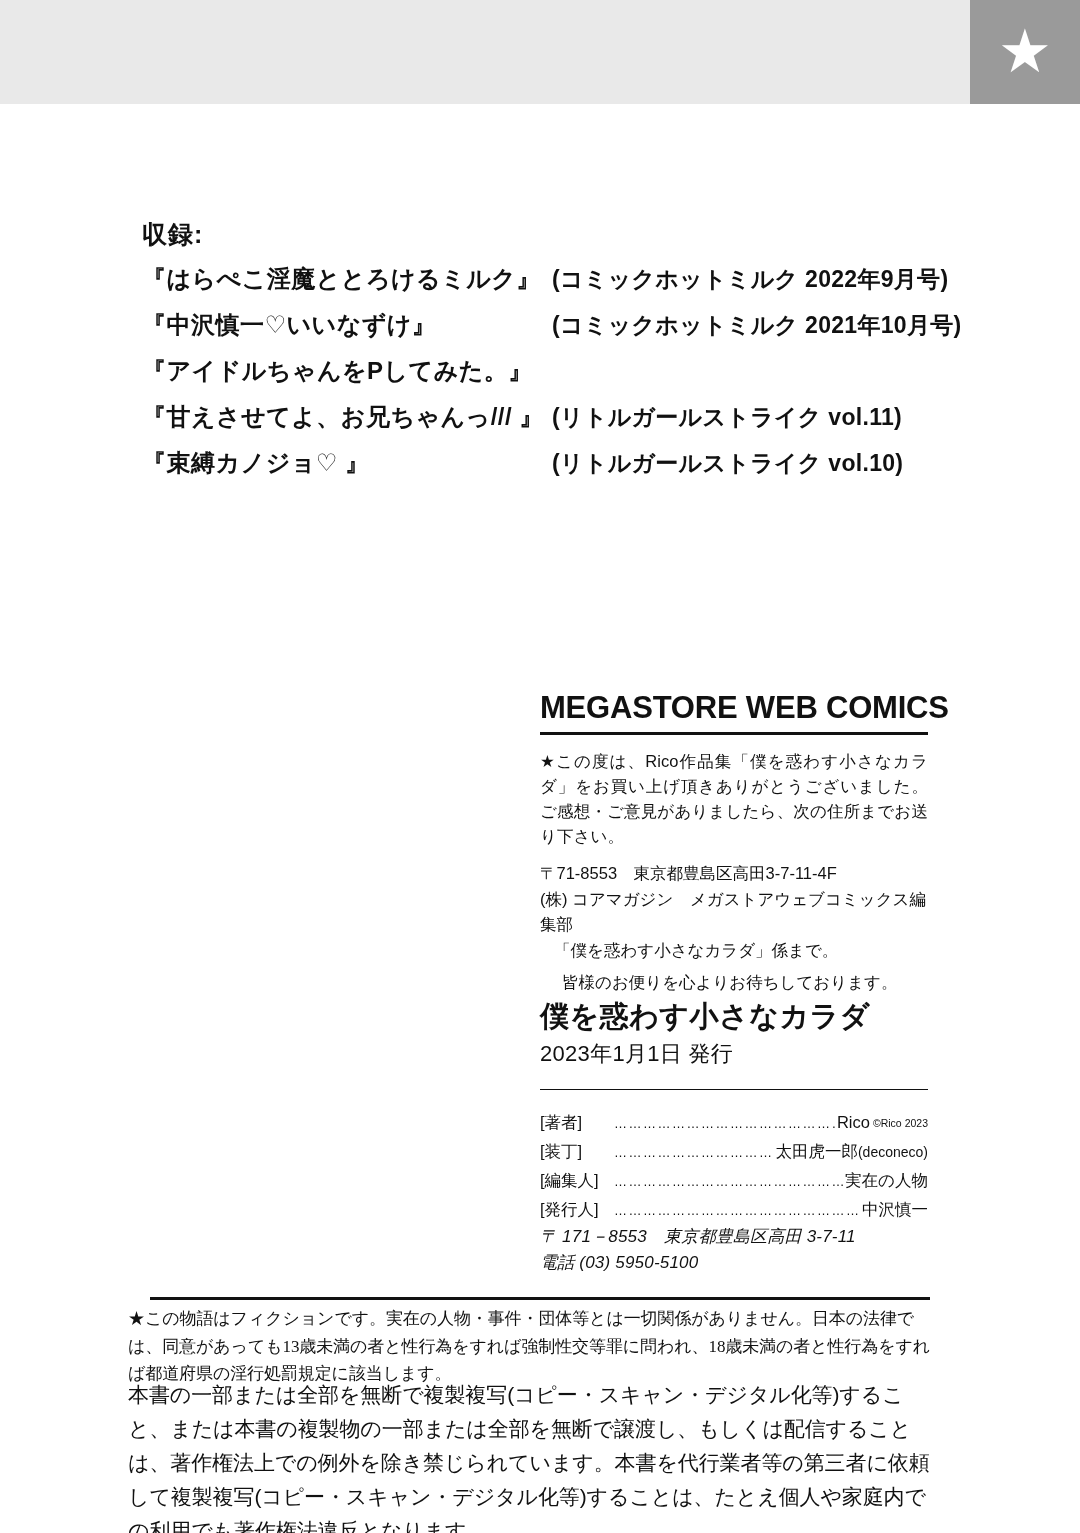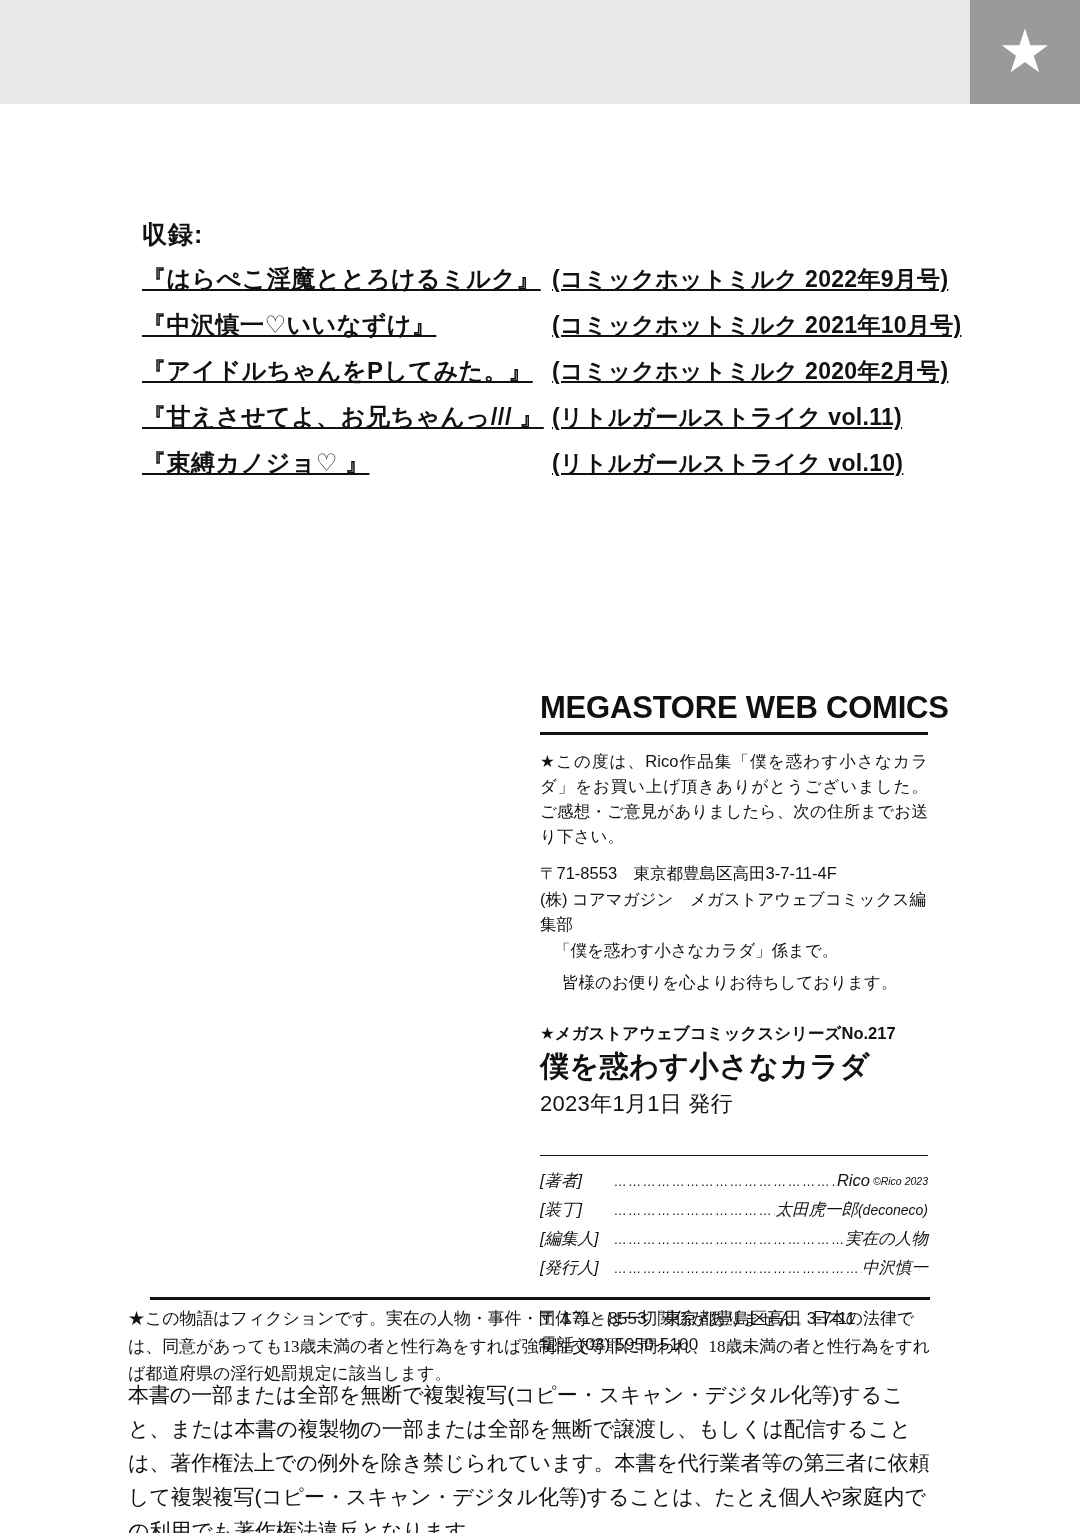--- a/index.html
+++ b/index.html
@@ -60,21 +60,20 @@
   .contents-title {
     font-size: 25px;
     font-weight: bold;
     letter-spacing: 1px;
     margin-bottom: 12px;
   }
   .contents-row {
     display: flex;
     align-items: baseline;
     margin-bottom: 14px;
-    text-decoration: underline;
   }
   .contents-row .work {
     width: 410px;
     font-size: 24px;
     font-weight: bold;
     letter-spacing: 0.5px;
     white-space: nowrap;
   }
   .contents-row .src {
     font-size: 23px;
@@ -131,24 +130,23 @@
     letter-spacing: 0.5px;
     margin-top: 2px;
   }
   .pub-date {
     font-size: 22px;
     margin-top: 2px;
     letter-spacing: 0.3px;
   }
 
   .staff {
-    margin-top: 36px;
+    margin-top: 20px;
     border-top: 1.5px solid #111;
-    padding-top: 10px;
-    font-style: italic;
+    padding-top: 18px;
   }
   .staff-row {
     display: flex;
     align-items: baseline;
     font-size: 16.5px;
     line-height: 1.75;
     white-space: nowrap;
   }
   .staff-row .role {
     width: 72px;
@@ -169,24 +167,24 @@
   .staff-row .who .sup {
     font-size: 10.5px;
     vertical-align: 1px;
     margin-left: 3px;
   }
   .staff-row .who .small {
     font-size: 14px;
   }
 
   .pub-info {
-    margin-top: 24px;
     font-size: 17px;
     line-height: 1.58;
     letter-spacing: 0.2px;
+    font-style: italic;
   }
 
   
   .legal-rule {
     position: absolute;
     left: 150px;
     top: 1297px;
     width: 780px;
     border-top: 3px solid #111;
   }
@@ -226,21 +224,20 @@
   <div class="contents-row">
     <span class="work">『はらぺこ淫魔ととろけるミルク』</span>
     <span class="src">(コミックホットミルク 2022年9月号)</span>
   </div>
   <div class="contents-row">
     <span class="work">『中沢慎一♡いいなずけ』</span>
     <span class="src">(コミックホットミルク 2021年10月号)</span>
   </div>
   <div class="contents-row">
     <span class="work">『アイドルちゃんをPしてみた。』</span>
-    <span class="src">(コミックホットミルク 2020年2月号)</span>
   </div>
   <div class="contents-row">
     <span class="work">『甘えさせてよ、お兄ちゃんっ/// 』</span>
     <span class="src">(リトルガールストライク vol.11)</span>
   </div>
   <div class="contents-row">
     <span class="work">『束縛カノジョ♡ 』</span>
     <span class="src">(リトルガールストライク vol.10)</span>
   </div>
 </div>
@@ -251,21 +248,20 @@
 
   <div class="para indent-star">★この度は、Rico作品集「僕を惑わす小さなカラダ」をお買い上げ頂きありがとうございました。ご感想・ご意見がありましたら、次の住所までお送り下さい。</div>
 
   <div class="addr-block">
     <div class="ln1">〒71-8553　東京都豊島区高田3-7-11-4F</div>
     <div class="ln2">(株) コアマガジン　メガストアウェブコミックス編集部</div>
     <div class="ln3">「僕を惑わす小さなカラダ」係まで。</div>
     <div class="ln4">皆様のお便りを心よりお待ちしております。</div>
   </div>
 
-  <div class="series-no">★メガストアウェブコミックスシリーズNo.217</div>
   <div class="book-title">僕を惑わす小さなカラダ</div>
   <div class="pub-date">2023年1月1日 発行</div>
 
   <div class="staff">
     <div class="staff-row">
       <span class="role">[著者]</span>
       <span class="dots">……………………………………………………………………</span>
       <span class="who">
         <span>Rico</span><span class="sup">©Rico 2023</span>
       </span>

